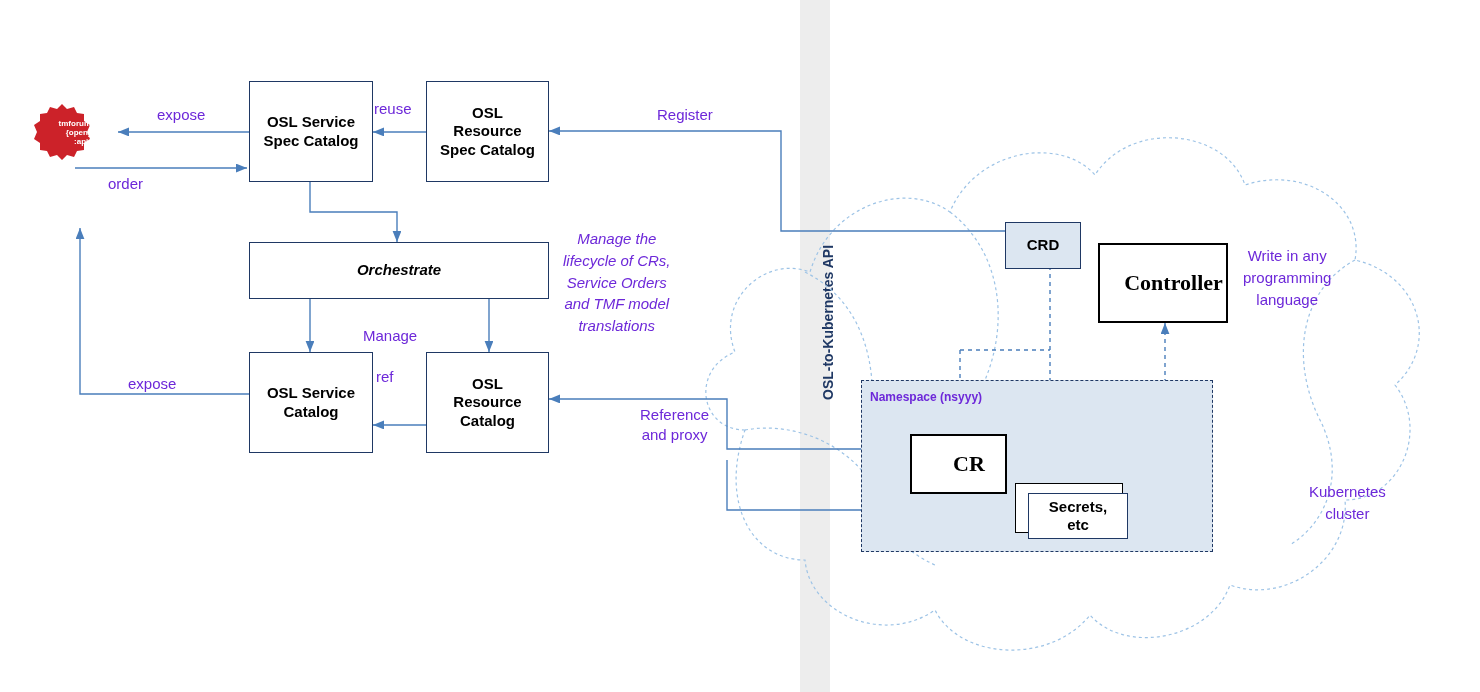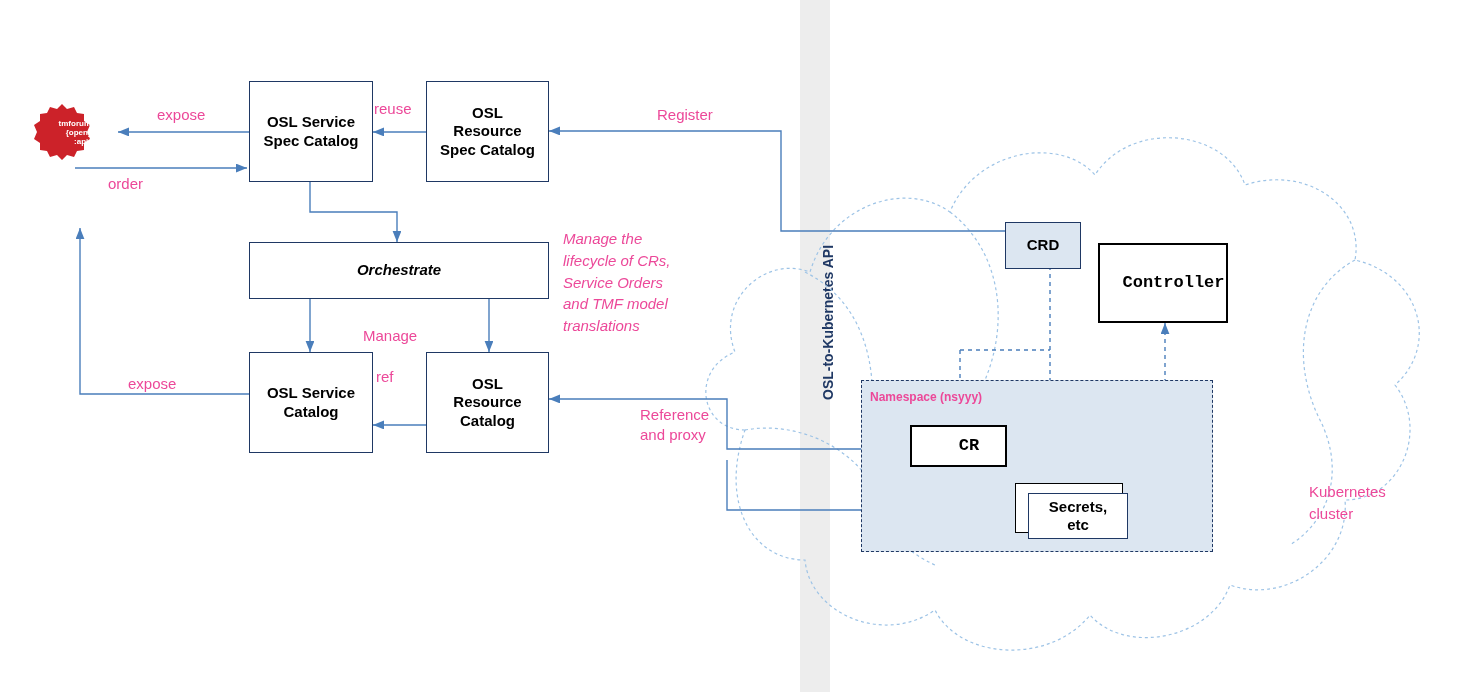--- a/index.html
+++ b/index.html
@@ -34,35 +34,36 @@
     align-items: center;
     justify-content: center;
     text-align: center;
     font-weight: bold;
     font-size: 15px;
     color: #000000;
     line-height: 1.22;
     padding: 2px 4px;
   }
   .node.mono {
-    font-family: Liberation Mono, monospace;
-    font-size: 17px;
+    font-family: Liberation Serif, serif;
+    font-size: 22px;
     border-color: #000000;
     border-width: 2px;
     padding-left: 25px;
   }
   .node.crd {
     background: #dce6f1;
     border-color: #1f3864;
   }
   .label {
     position: absolute;
     font-size: 15px;
-    color: #ec4899;
+    color: #6d28d9;
     line-height: 1.3;
+    text-align: center;
   }
   .label.small-bold {
     font-size: 12px;
     font-weight: bold;
   }
   .vstrip {
     position: absolute;
     background: #ededed;
   }
   .vstrip-label {
@@ -205,37 +206,40 @@
 Resource
 Catalog</div>
 
   <div class="namespace" style="left:861px; top:380px; width:352px; height:172px;"></div>
   <div class="label small-bold" style="left:870px; top:390px;">Namespace (nsyyy)</div>
 
   <div class="node crd" style="left:1005px; top:222px; width:76px; height:47px;">CRD</div>
 
   <div class="node mono" style="left:1098px; top:243px; width:130px; height:80px;">Controller</div>
 
-  <div class="node mono" style="left:910px; top:425px; width:97px; height:42px;">CR</div>
+  <div class="node mono" style="left:910px; top:434px; width:97px; height:60px;">CR</div>
 
   <div class="stack-back" style="left:1015px; top:483px; width:108px; height:50px;"></div>
   <div class="node" style="left:1028px; top:493px; width:100px; height:46px; white-space:pre-line; font-size:15px;">Secrets,
 etc</div>
 
   <div class="label" style="left:157px; top:105px;">expose</div>
   <div class="label" style="left:108px; top:174px;">order</div>
   <div class="label" style="left:374px; top:99px;">reuse</div>
   <div class="label" style="left:641px; top:105px;margin-left:16px;">Register</div>
   <div class="label" style="left:363px; top:326px;">Manage</div>
   <div class="label" style="left:376px; top:367px;">ref</div>
   <div class="label" style="left:128px; top:374px;">expose</div>
   <div class="label" style="left:640px; top:405px; white-space:pre-line;">Reference
 and proxy</div>
 
   <div class="label" style="left:563px; top:228px; white-space:pre-line; line-height:1.45;font-style:italic;">Manage the
 lifecycle of CRs,
 Service Orders
 and TMF model
 translations</div>
+  <div class="label" style="left:1243px; top:245px; white-space:pre-line; line-height:1.45;">Write in any
+programming
+language</div>
   <div class="label" style="left:1309px; top:481px; white-space:pre-line; line-height:1.45;">Kubernetes
 cluster</div>
 
 </div>
 
 </body></html>

